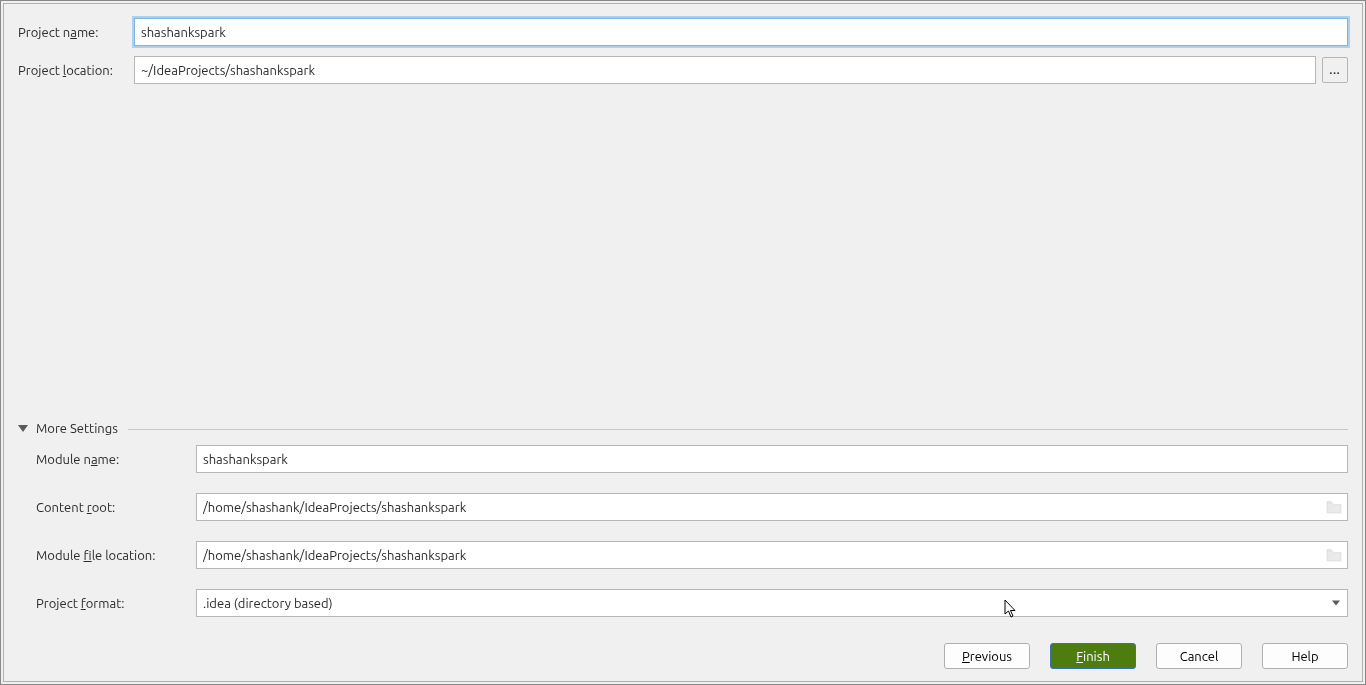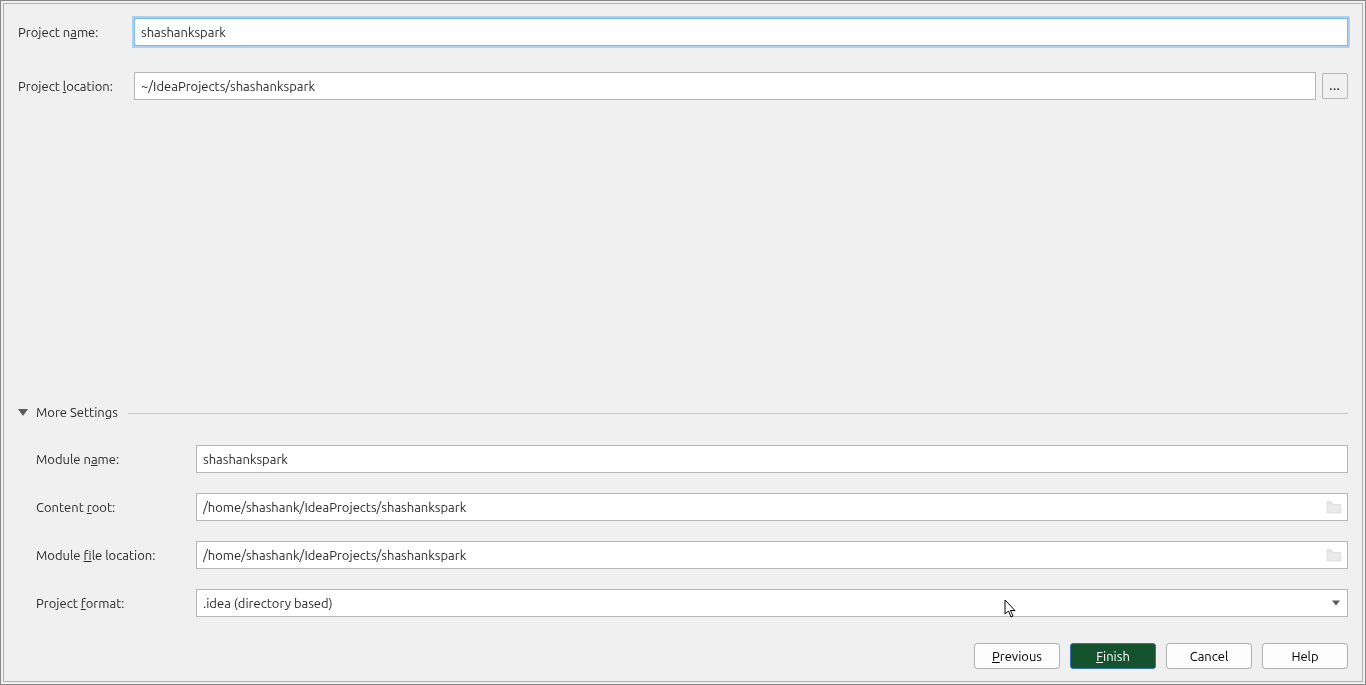--- a/index.html
+++ b/index.html
@@ -28,21 +28,20 @@
       display: flex;
       flex-direction: column;
       background: #f0f0f0;
       position: relative;
     }
     .content {
       padding: 14px 14px 0 14px;
       flex: 1;
       display: flex;
       flex-direction: column;
-      gap: 16px;
     }
     .row {
       display: flex;
       align-items: center;
       margin-bottom: 10px;
     }
     .label {
       width: 116px;
       flex-shrink: 0;
       text-align: left;
@@ -122,39 +121,39 @@
       transform: translateY(-50%);
       width: 0; height: 0;
       border-left: 4px solid transparent;
       border-right: 4px solid transparent;
       border-top: 5px solid #5a5a5a;
       pointer-events: none;
     }
     .button-bar {
       display: flex;
       justify-content: flex-end;
-      gap: 10px;
+      gap: 20px;
       padding: 12px 14px 12px 14px;
     }
     .btn {
       min-width: 86px;
       height: 26px;
       padding: 0 14px;
       border: 1px solid #b0b0b0;
       background: #fdfdfd;
       border-radius: 3px;
       font-family: inherit;
       font-size: 13px;
       cursor: pointer;
       display: inline-flex;
       align-items: center;
       justify-content: center;
     }
     .btn.primary {
-      background: #14532d;
+      background: #4d7c0f;
       border: 1px solid #3a6fb0;
       color: #ffffff;
     }
     .mouse-cursor {
       position: absolute;
       left: 1000px;
       top: 595px;
       width: 14px;
       height: 20px;
       pointer-events: none;

